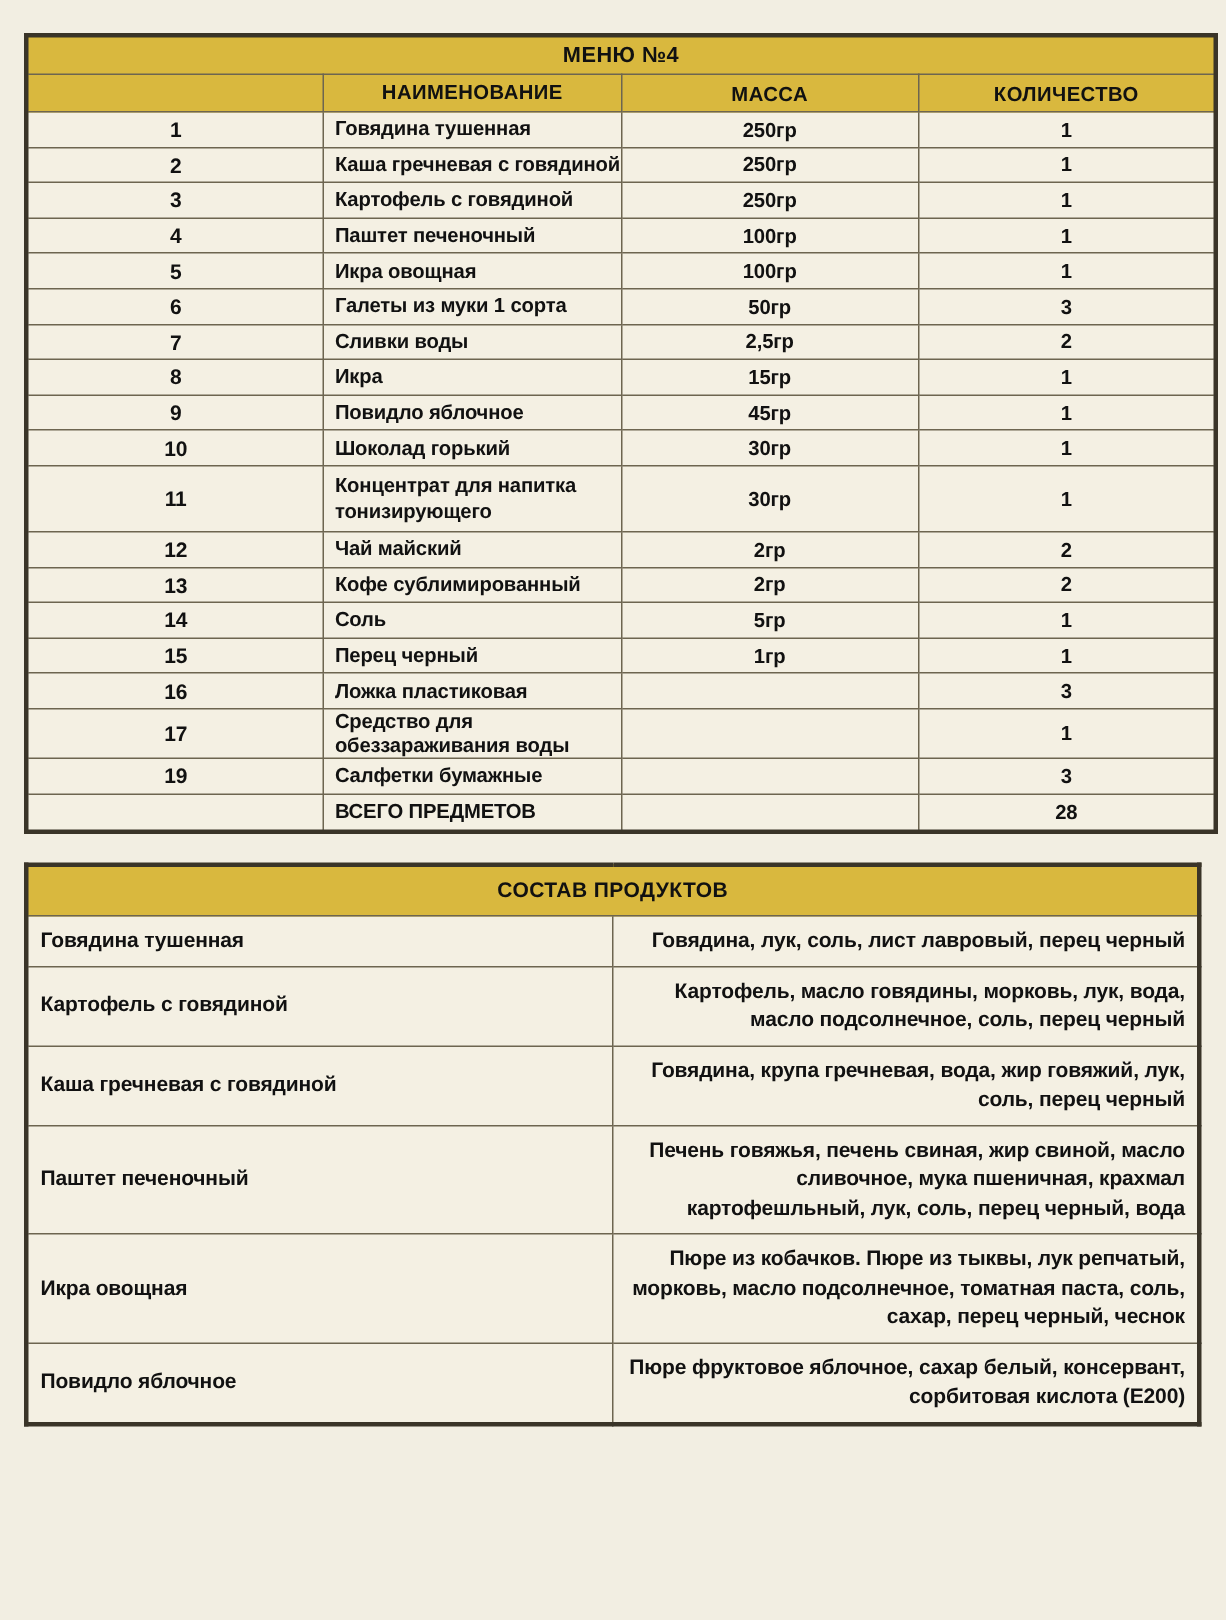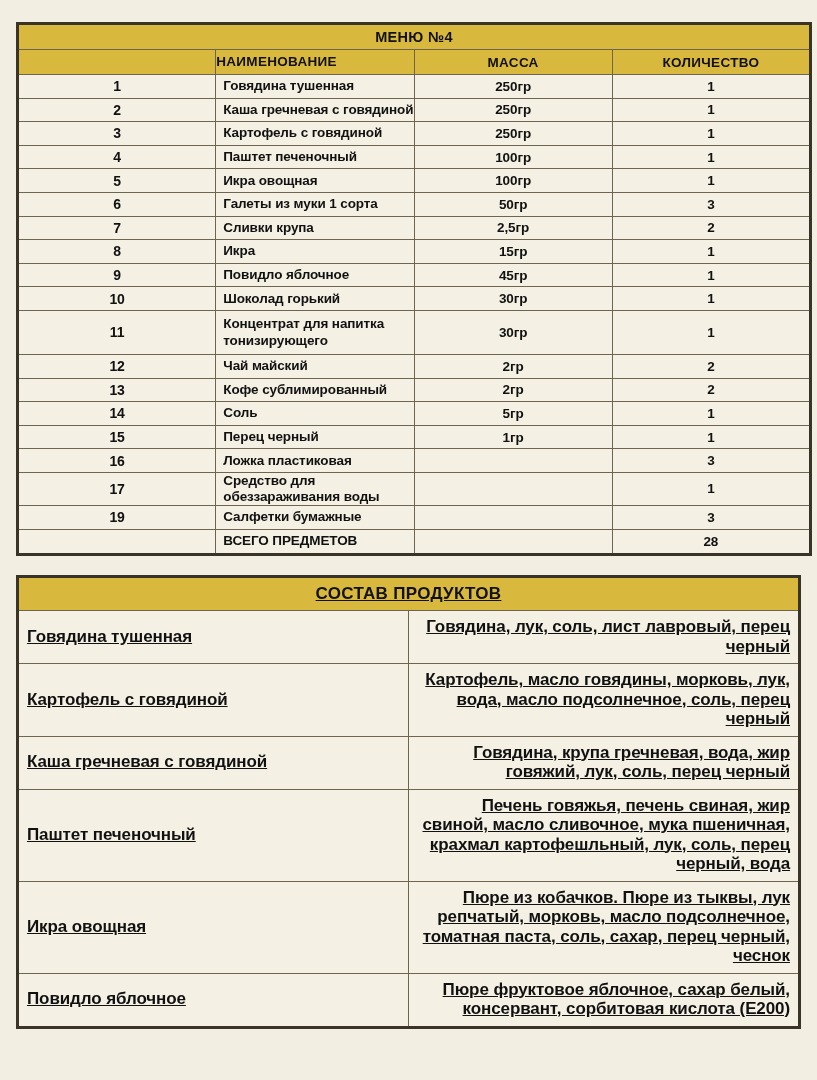--- a/index.html
+++ b/index.html
@@ -85,22 +85,21 @@
 
   
   .gap { height: 19px; }
 
   
   .comp-table { width: 785px; }
   .comp-table td {
     vertical-align: middle;
     padding: 6px 8px 7px 8px;
     line-height: 19.5px;
-    font-size: 17px;
-    text-decoration: underline;
+    font-size: 14px;
   }
   .comp-dish {
     width: 387px;
     text-align: left;
   }
   .comp-ing {
     width: 398px;
     text-align: right;
   }
 </style>
@@ -109,21 +108,21 @@
 
 <div class="page">
 
   <table class="tbl-outer menu-table">
     <tbody>
       <tr>
         <td class="gold gold-title" colspan="4">МЕНЮ №4</td>
       </tr>
       <tr>
         <td class="gold gold-blank c-num"></td>
-        <td class="gold c-name" style="padding-left:0;">НАИМЕНОВАНИЕ</td>
+        <td class="gold c-name" style="text-align:center;padding-left:0;">НАИМЕНОВАНИЕ</td>
         <td class="gold c-mass">МАССА</td>
         <td class="gold c-qty">КОЛИЧЕСТВО</td>
       </tr>
 
       <tr class="menu-row">
           <td class="c-num">1</td>
           <td class="c-name">Говядина тушенная</td>
           <td class="c-mass">250гр</td>
           <td class="c-qty">1</td>
         </tr>
@@ -152,21 +151,21 @@
           <td class="c-qty">1</td>
         </tr>
         <tr class="menu-row">
           <td class="c-num">6</td>
           <td class="c-name">Галеты из муки 1 сорта</td>
           <td class="c-mass">50гр</td>
           <td class="c-qty">3</td>
         </tr>
         <tr class="menu-row">
           <td class="c-num">7</td>
-          <td class="c-name">Сливки крупа</td>
+          <td class="c-name">Сливки воды</td>
           <td class="c-mass">2,5гр</td>
           <td class="c-qty">2</td>
         </tr>
         <tr class="menu-row">
           <td class="c-num">8</td>
           <td class="c-name">Икра</td>
           <td class="c-mass">15гр</td>
           <td class="c-qty">1</td>
         </tr>
         <tr class="menu-row">

